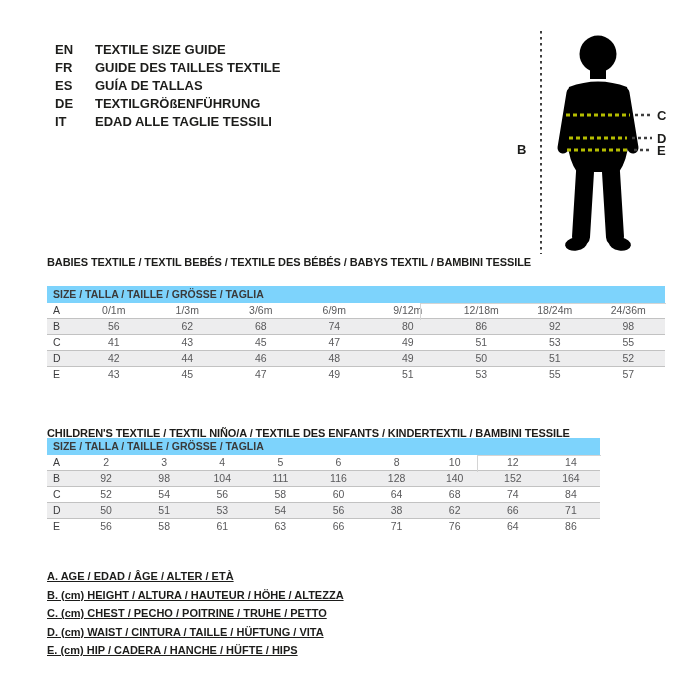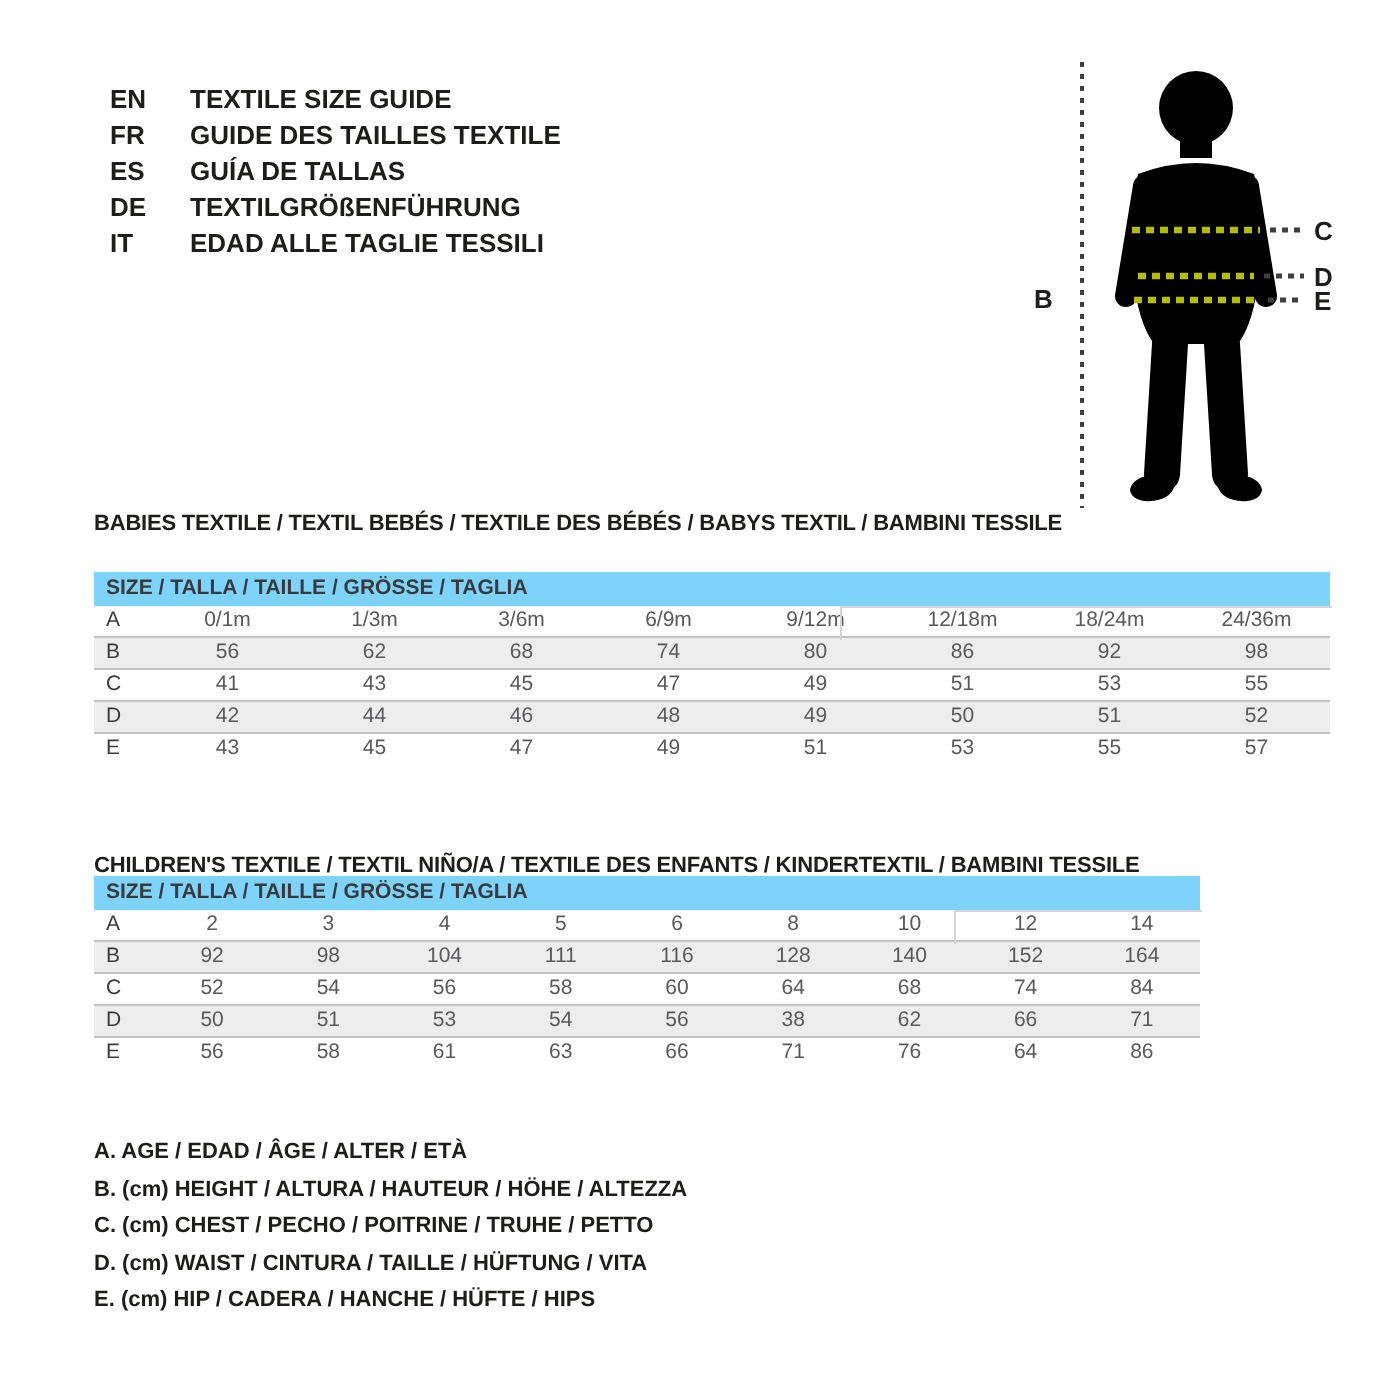--- a/index.html
+++ b/index.html
@@ -29,21 +29,21 @@
   .trow.bordered{border-bottom:1px solid #c2c2c2;}
   .trow.stripe{background:#ededee;}
   .rlabel{width:30px;flex:0 0 30px;padding-left:6px;box-sizing:border-box;color:#3c3c3e;}
   .cell{flex:1;text-align:center;}
   
   .artifact-box{position:absolute;border-top:1px solid #d4d4d4;border-left:1px solid #d4d4d4;pointer-events:none;}
   #babies-box{left:420px;top:303px;width:245px;height:16px;}
   #children-box{left:477px;top:455px;width:123px;height:16px;}
   
   .legend{position:absolute;left:47px;top:567px;font-size:11px;font-weight:bold;line-height:18.5px;color:#1d1d1b;}
-  .legend-line{white-space:nowrap;}
+  .legend-line{white-space:nowrap;text-decoration:underline;}
 </style>
 </head>
 <body>
 
 <div class="page">
 
   <div class="lang-block" id="langs">
       <div class="lang-row">
         <span class="lang-code">EN</span>
         <span class="lang-title">TEXTILE SIZE GUIDE</span>

